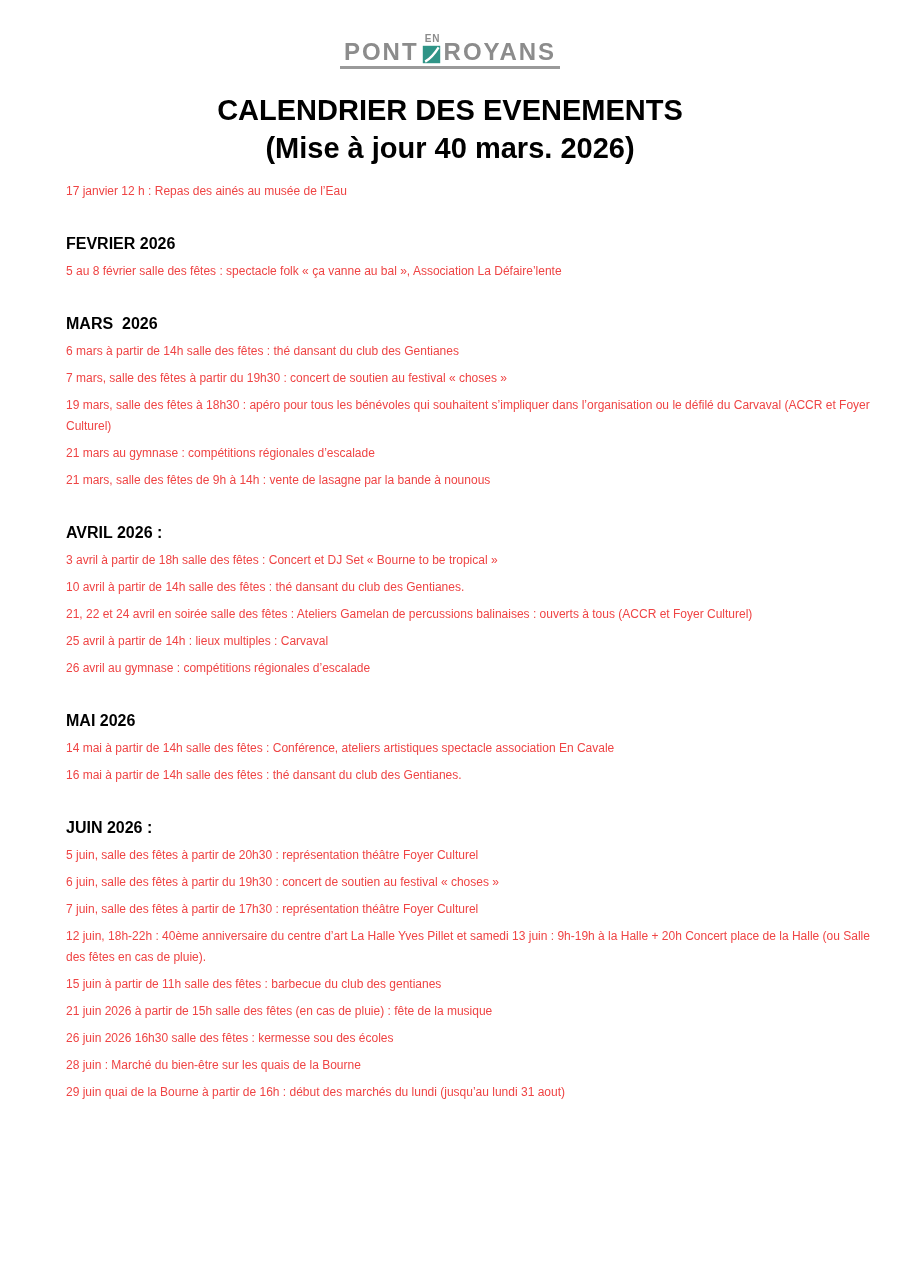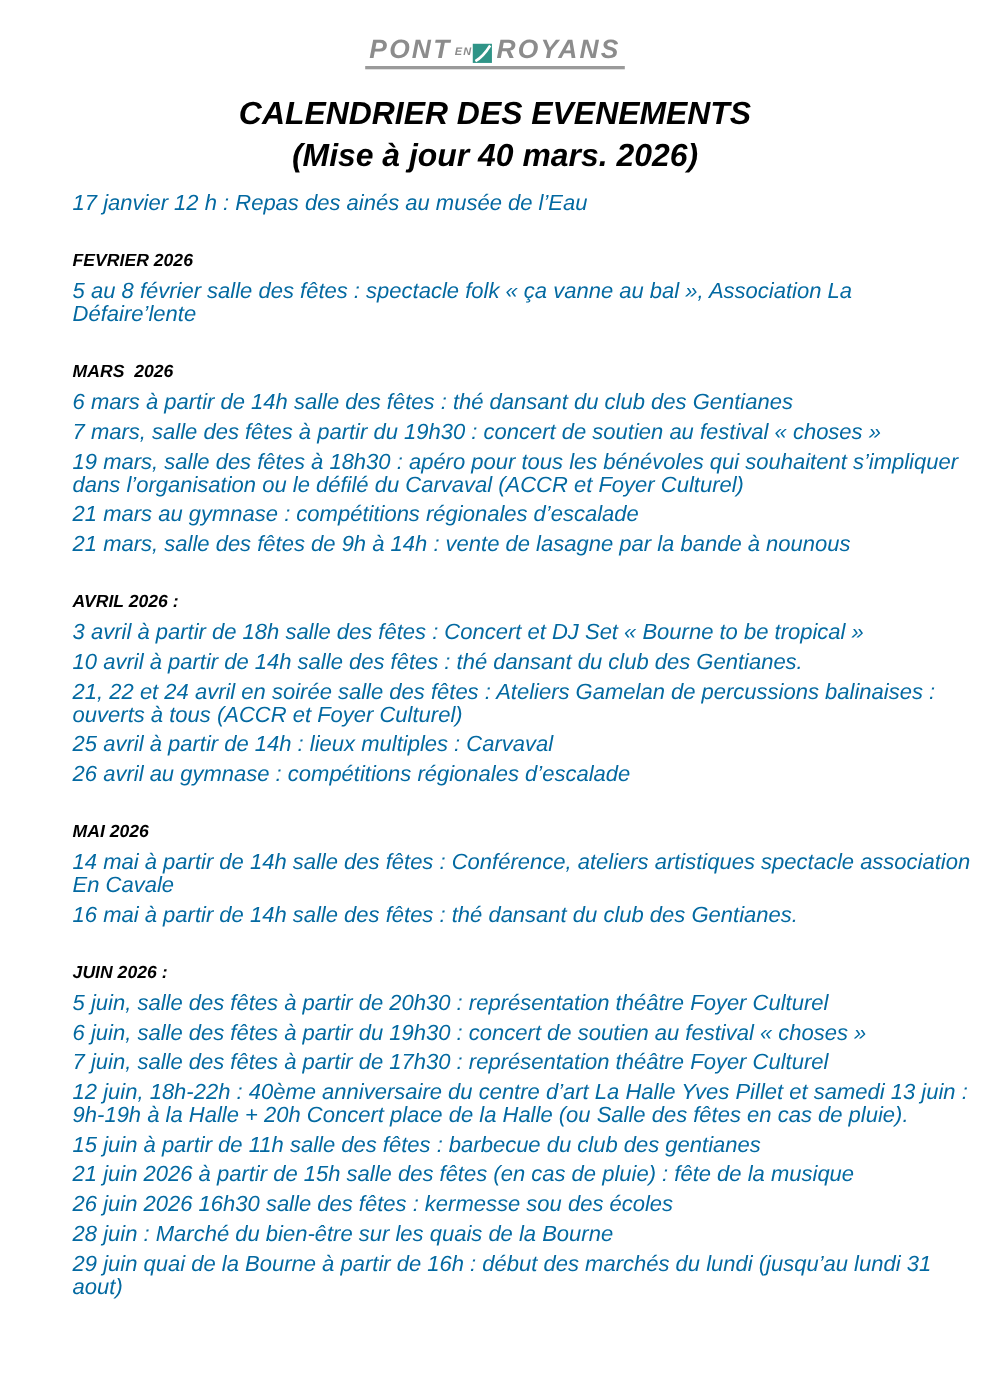--- a/index.html
+++ b/index.html
@@ -10,21 +10,20 @@
   }
   html,body{margin:0;padding:0;background:#ffffff;}
   body{font-family:"Liberation Sans","DejaVu Sans",sans-serif;color:var(--ink);}
   .page{
     width:900px;
     height:1273px;
     box-sizing:border-box;
     padding:34px 16px 40px 66px;
     overflow:hidden;
     background:#ffffff;
-    font-style:italic;
   }
   
   .header{
     margin:0 -16px 0 -66px; 
     text-align:center;
   }
   .logo{
     display:inline-flex;
     align-items:flex-end;
     border-bottom:3px solid var(--rule-gray);
@@ -32,21 +31,22 @@
   }
   .logo-word{
     font-size:24px;
     font-weight:bold;
     color:var(--logo-gray);
     letter-spacing:2px;
     line-height:1;
   }
   .logo-mid{
     display:flex;
-    align-items:center;
+    flex-direction:column;
+    align-items:flex-end;
     margin:0 3px;
   }
   .logo-en{
     font-size:10px;
     font-weight:bold;
     color:var(--logo-gray);
     letter-spacing:1px;
     line-height:1;
     margin-bottom:1px;
   }
@@ -76,24 +76,24 @@
   .month-heading{
     font-size:16px;
     font-weight:bold;
     line-height:21px;
     margin:31px 0 7px 0;
     white-space:pre-wrap;
     color:#000;
   }
   .month:first-child .month-heading{margin-top:14px;}
   .event{
-    font-size:20px;
+    font-size:12px;
     line-height:21px;
     margin:0 0 6px 0;
-    color:#0369a1;
+    color:#ef4444;
   }
 </style>
 </head>
 <body>
 
 <div class="page">
 
   <div class="header">
 
     <div class="logo">

